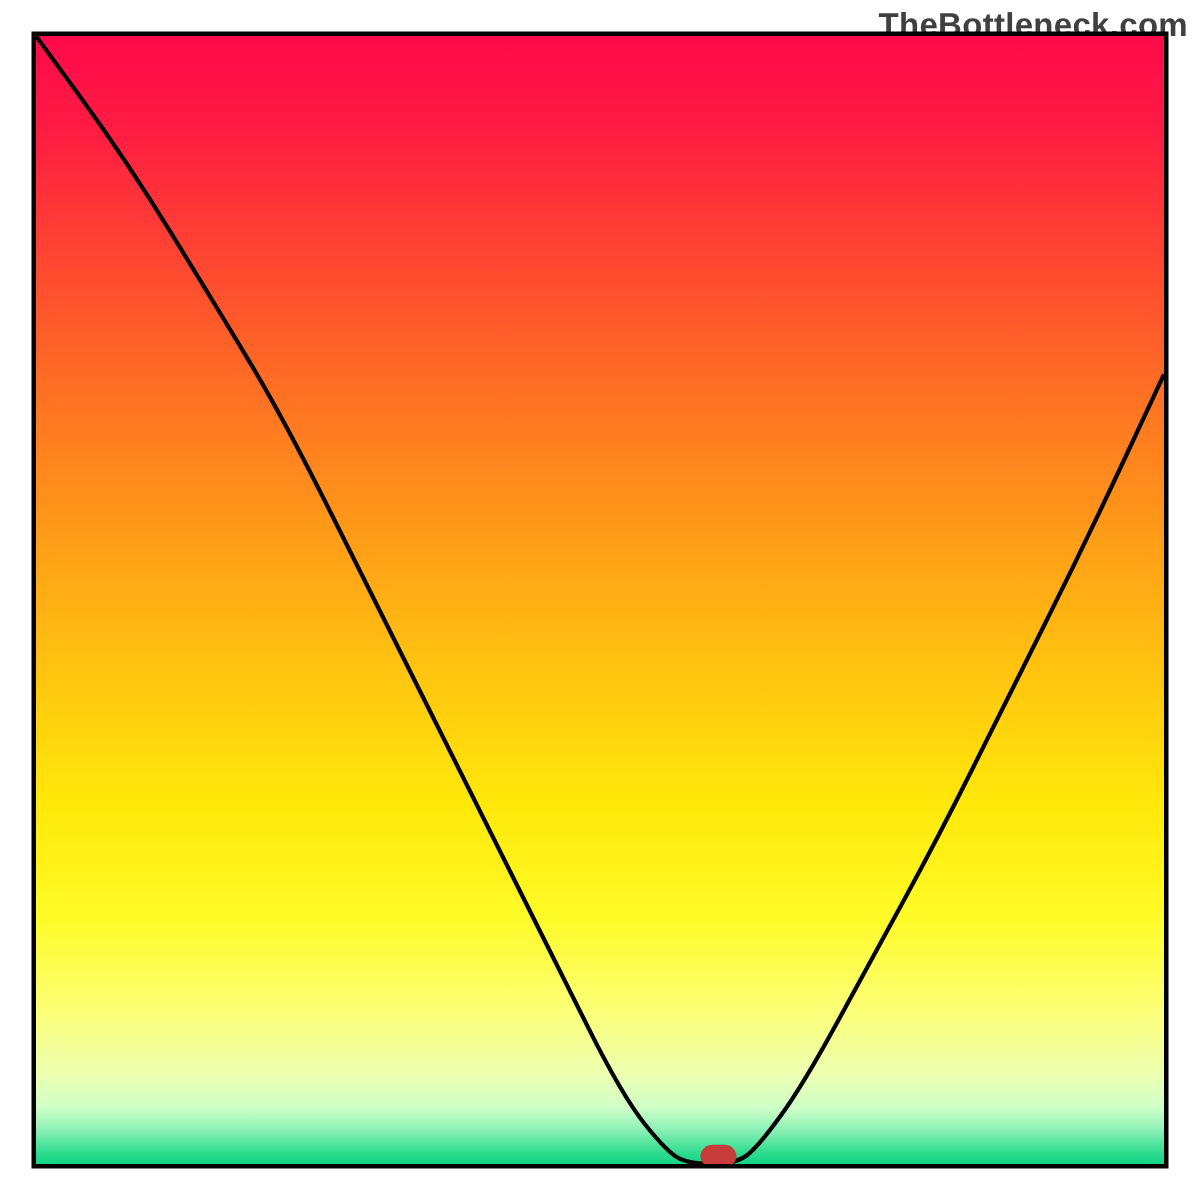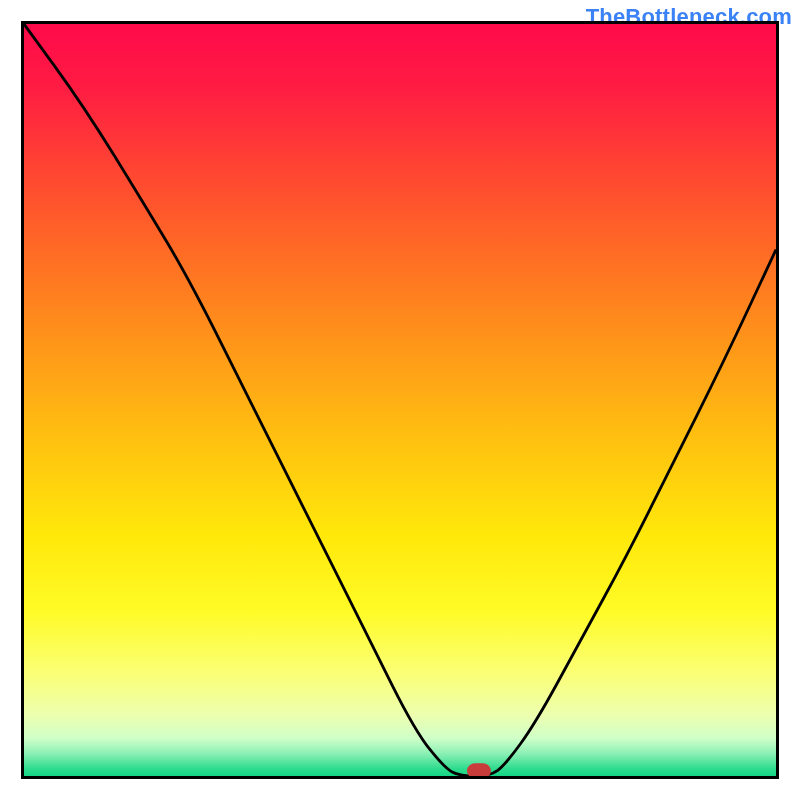--- a/index.html
+++ b/index.html
@@ -10,21 +10,21 @@
     background: #ffffff;
     position: relative;
     font-family: Arial, Helvetica, sans-serif;
   }
   .watermark {
     position: absolute;
     top: 4px;
     right: 8px;
     font-size: 22px;
     font-weight: 600;
-    color: #3b82f6;
+    color: #404040;
     letter-spacing: 0.2px;
   }
   .plot-area {
     position: absolute;
     left: 21px;
     top: 21px;
     width: 758px;
     height: 758px;
     border: 3.5px solid #000;
     box-sizing: border-box;

